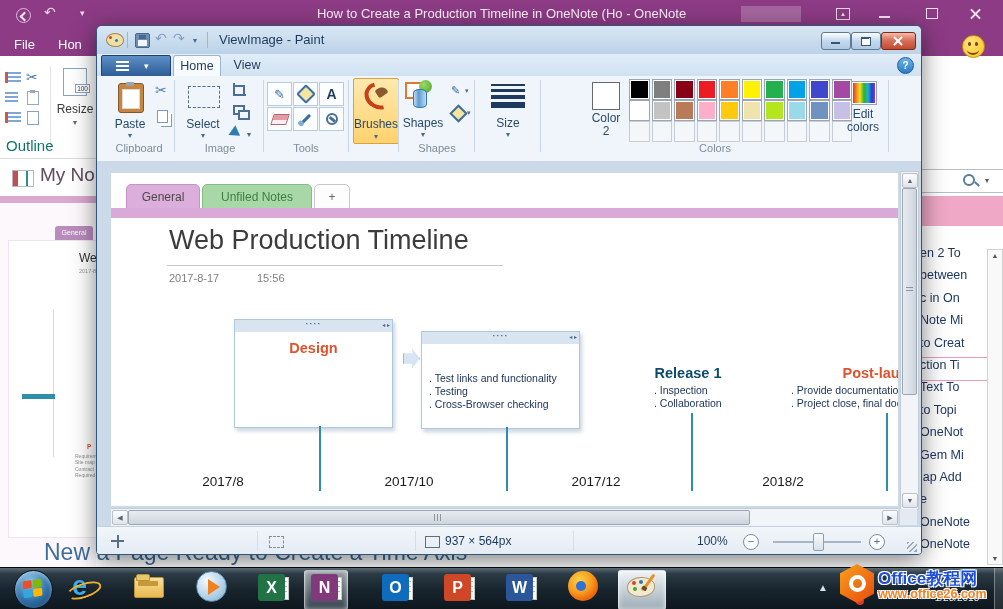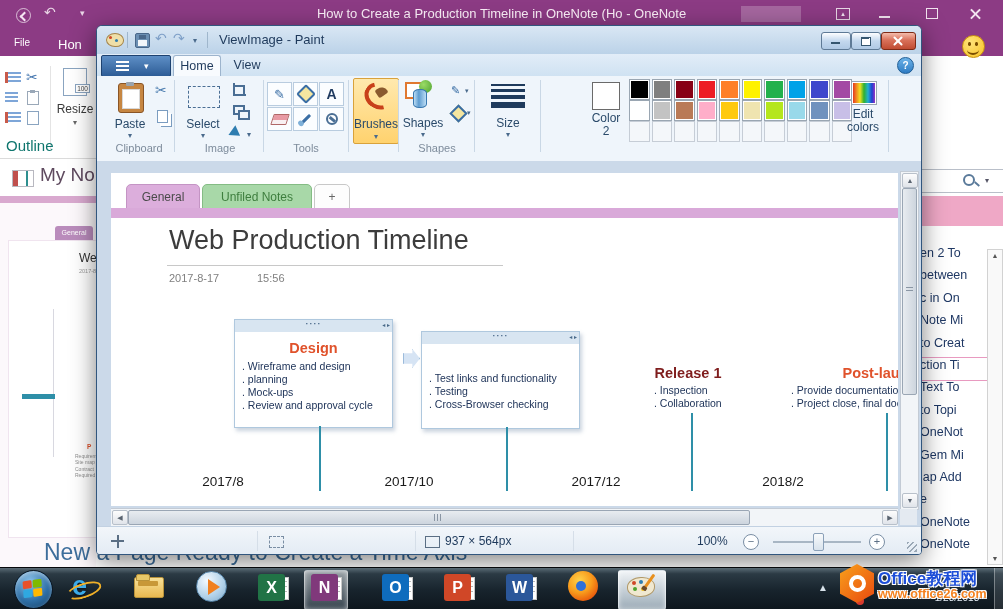--- a/index.html
+++ b/index.html
@@ -13,21 +13,21 @@
   .qat-circle{left:16px;top:8px;width:13px;height:13px;border:1px solid rgba(255,255,255,.65);border-radius:50%}
   .qat-chev{left:4px;top:4px;width:5px;height:5px;border-left:2px solid #F5E5F2;border-bottom:2px solid #F5E5F2;transform:rotate(45deg)}
   .qat-undo{left:44px;top:4px;color:#E9D6E6;font-size:14px}
   .qat-dd{left:80px;top:8px;color:#E9D6E6;font-size:9px}
   .dim-block{left:741px;top:6px;width:60px;height:16px;background:rgba(255,255,255,.22)}
   .rd-icon{left:836px;top:8px;width:12px;height:10px;border:1px solid rgba(255,255,255,.8);color:#F2E4F0;font-size:7px;text-align:center;line-height:9px}
   .wmin{left:879px;top:16px;width:11px;height:2px;background:#F2E4F0}
   .wmax{left:926px;top:8px;width:10px;height:9px;border:1px solid #F2E4F0}
   .xbar{width:13px;height:2px;background:#F2E4F0;left:0;top:6px}
   .on-close{left:969px;top:7px;width:13px;height:14px}
-  .on-file{left:14px;top:37px;color:#FFF;font-size:10px}
+  .on-file{left:14px;top:37px;color:#FFF;font-size:13px}
   .on-home{left:58px;top:37px;color:#FFF;font-size:13px}
   .on-ribbon-bg{left:0;top:56px;width:1003px;height:104px;background:#FFF}
   .oni{width:13px;height:11px;background:repeating-linear-gradient(180deg,#7EA6D8 0 2px,transparent 2px 4px)}
   .oni-red{border-left:3px solid #C85A4A}
   .on-scis{left:26px;top:69px;font-size:14px;color:#4878B0}
   .clip-sm{left:27px;top:91px;width:10px;height:12px;border:1px solid #9AA8B8;background:#FFF}
   .clip-sm::after{content:"";position:absolute;left:2px;top:-2px;width:5px;height:3px;background:#9AA8B8}
   .doc-sm{left:27px;top:111px;width:10px;height:12px;border:1px solid #8AA4C0;background:#FFF}
   .on-sep{left:50px;top:66px;width:1px;height:84px;background:#E4E4E4}
   .rz-doc{left:63px;top:68px;width:22px;height:26px;border:1px solid #8AA4C0;background:#FFF}
@@ -490,63 +490,57 @@
           <div class="swatch empty"></div>
         <div class="swatch empty"></div>
           <div class="swatch empty"></div>
         <div class="swatch empty"></div>
           <div class="swatch empty"></div>
         <div class="swatch empty"></div>
           <div class="swatch empty"></div>
       </div>
       <div class="abs ec-icon"></div>
       <div class="abs ec-label">Edit colors</div>
+      <div class="abs glabel" style="left:446px;width:344px">Colors</div>
       <div class="abs gsep" style="left:791px"></div>
     </div>
 
     <div class="abs p-content">
       <div class="abs canvas">
         <div class="abs cv-tab cvt-gen">General</div>
         <div class="abs cv-tab cvt-unf">Unfiled Notes</div>
         <div class="abs cv-tab cvt-add">+</div>
         <div class="abs cv-pink"></div>
         <div class="abs cv-title">Web Production Timeline</div>
         <div class="abs cv-rule"></div>
         <div class="abs cv-date">2017-8-17</div>
         <div class="abs cv-time">15:56</div>
 
         <div class="abs ms-box boxed" style="left:123px;top:146px;width:157px;height:107px">
           <div class="abs ms-head">
             <div class="abs ms-dots">····</div>
             <div class="abs ms-arr">◂ ▸</div>
           </div>
           <div class="abs ms-title" style="color: rgb(224, 82, 43);">Design</div>
-          <div class="abs ms-items">
-
-          <div class="ms-line">. Wireframe and design</div>
-              <div class="ms-line">. planning</div>
-              <div class="ms-line">. Mock-ups</div>
-              <div class="ms-line">. Review and approval cycle</div>
-            </div>
         </div>
         <div class="abs cv-arrow"></div>
         <div class="abs ms-box boxed" style="left:310px;top:158px;width:157px;height:96px">
           <div class="abs ms-head">
             <div class="abs ms-dots">····</div>
             <div class="abs ms-arr">◂ ▸</div>
           </div>
           <div class="abs ms-items">
 
           <div class="ms-line">. Test links and functionality</div>
               <div class="ms-line">. Testing</div>
               <div class="ms-line">. Cross-Browser checking</div>
             </div>
         </div>
         <div class="abs" style="left:536px;top:192px;width:82px">
-          <div class="abs ms-title" style="top: 0px; color: #7f1d1d;">Release 1</div>
+          <div class="abs ms-title" style="top: 0px; color: #0c4a6e;">Release 1</div>
           <div class="abs ms-items" style="top:19px">
 
           <div class="ms-line">. Inspection</div>
               <div class="ms-line">. Collaboration</div>
             </div>
         </div>
         <div class="abs" style="left:673px;top:192px;width:200px">
           <div class="abs ms-title" style="top: 0px; color: rgb(224, 82, 43);">Post-launch</div>
           <div class="abs ms-items" style="top:19px">
 

